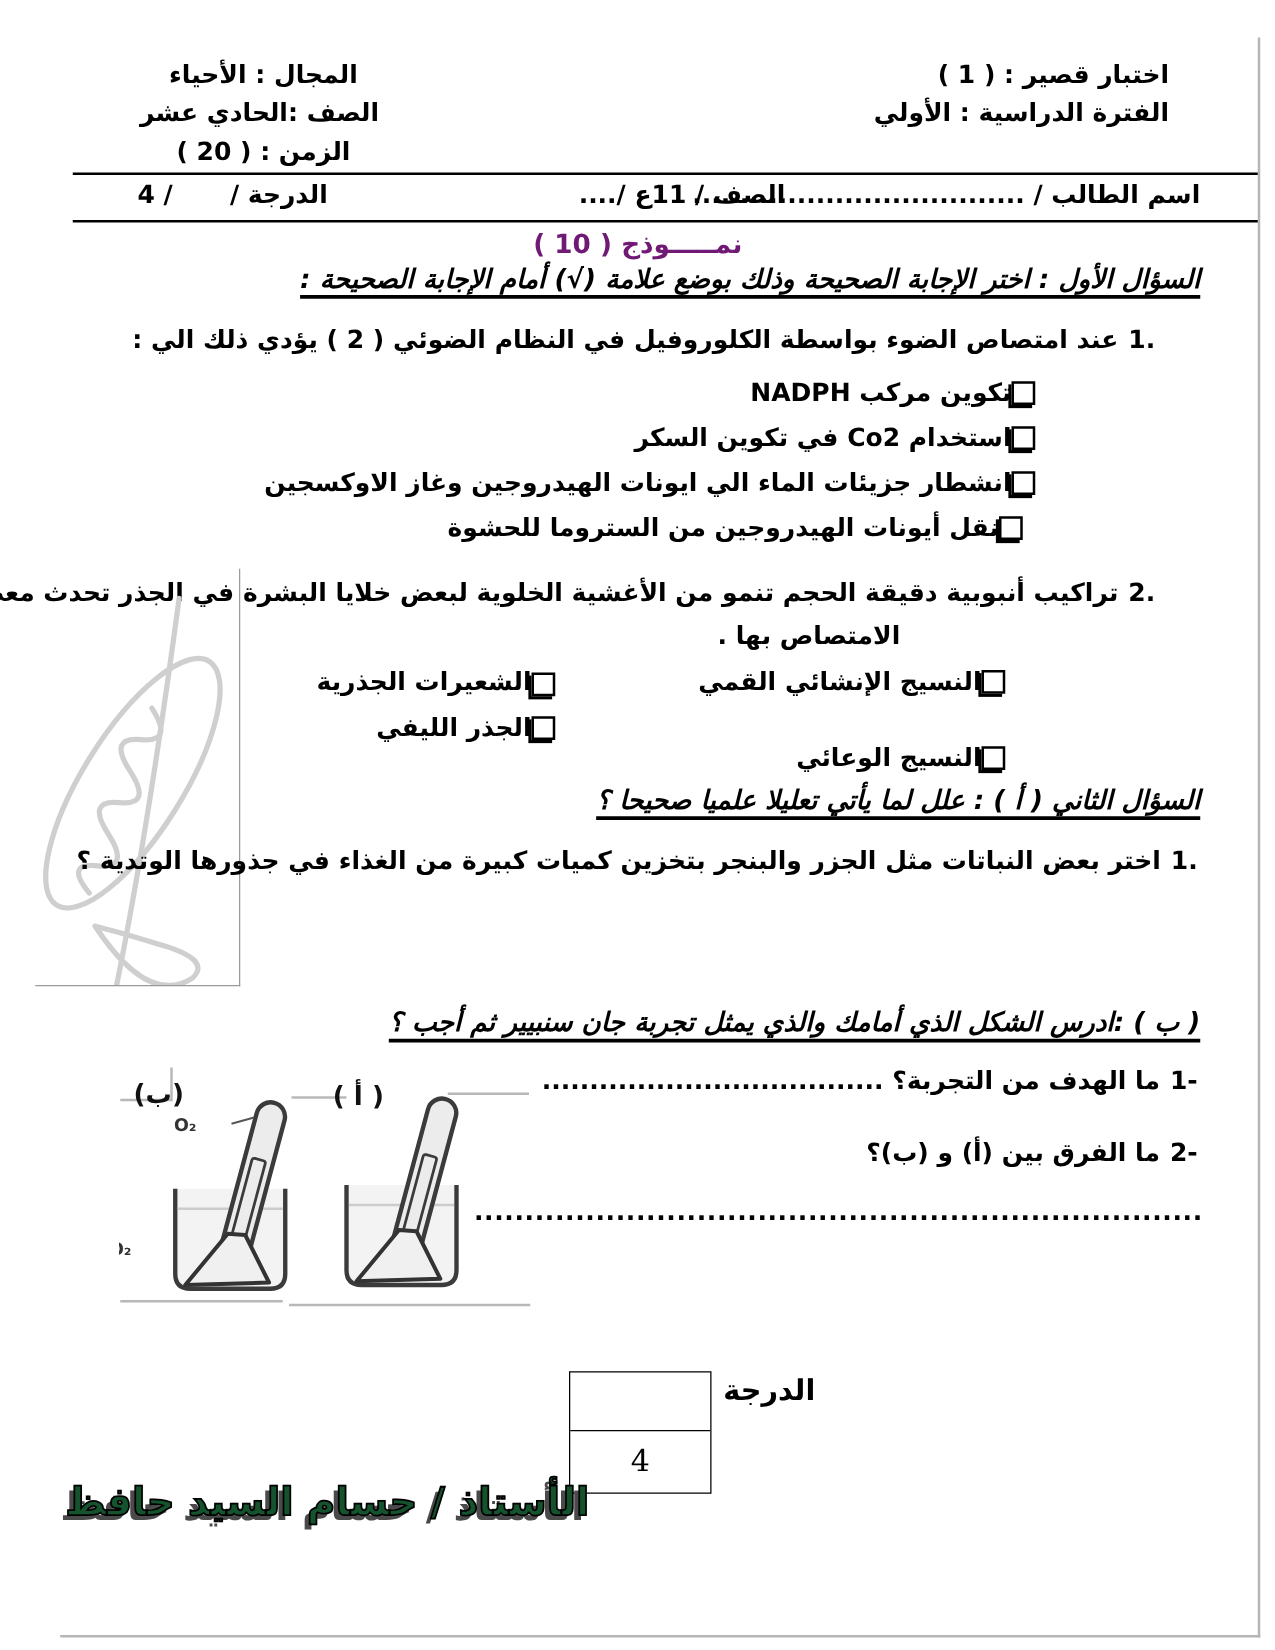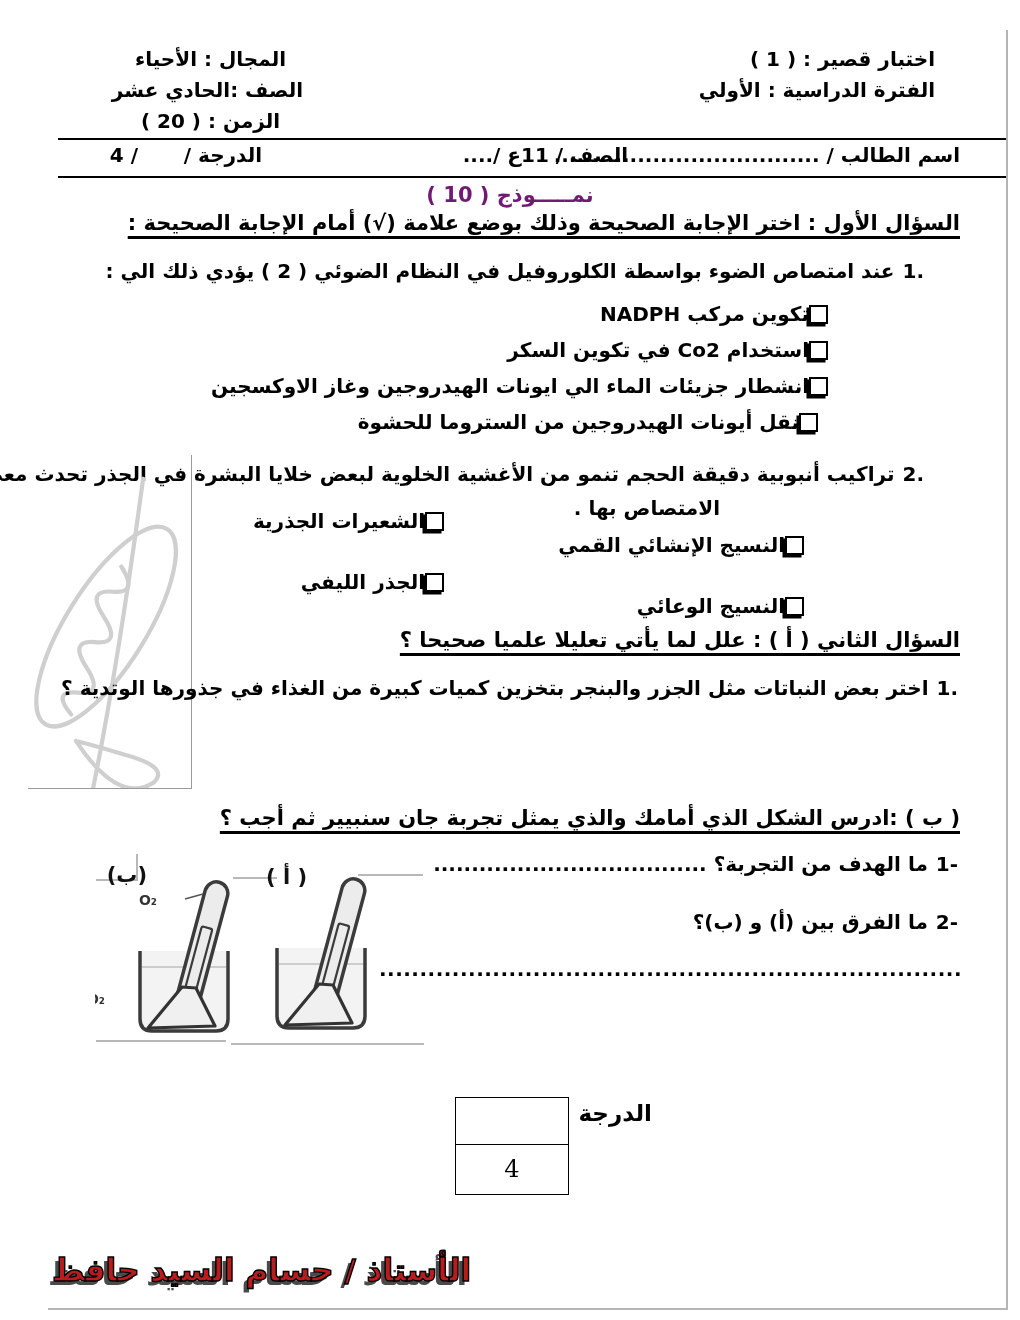--- a/index.html
+++ b/index.html
@@ -10,21 +10,21 @@
   }
   .abs{position:absolute;}
   .edge{position:absolute; top:30px; left:48px; width:958px; height:1278px;
         border-right:2px solid #b5b5b5; border-bottom:2px solid #b5b5b5; pointer-events:none;}
   
   .hdr-line{font-size:20px; font-weight:bold; line-height:31px; white-space:nowrap;}
   .rule{position:absolute; left:58px; width:948px; border-top:2.5px solid #000;}
   .nr{font-size:20px; font-weight:bold; white-space:nowrap;}
   .model-title{color:#701a75; font-size:21px; font-weight:bold; text-align:center; width:100%;}
   .heading-u{font-size:21px; font-weight:bold; text-decoration:underline;
-             text-decoration-thickness:2.5px; text-underline-offset:6px; white-space:nowrap;}
+             text-decoration-thickness:2.5px; text-underline-offset:6px; white-space:nowrap;font-style:italic;}
   .qtext{font-size:20px; font-weight:bold; white-space:nowrap;}
   .qnum{display:inline-block; direction:ltr; unicode-bidi:isolate; margin-left:8px;}
   
   .opt{display:flex; align-items:center; font-size:20px; font-weight:bold; white-space:nowrap;}
   .cb{width:15px; height:15px; border:2.2px solid #000; background:#fff;
       box-shadow:-2.5px 2.5px 0 0 #000; flex:0 0 auto;}
   
   .wmark{position:absolute; left:28px; top:455px; width:163px; height:333px;
          border-right:1px solid #9a9a9a; border-bottom:1px solid #9a9a9a; pointer-events:none;}
   
@@ -32,23 +32,23 @@
   .fig-sub{font-size:14px; font-weight:bold; fill:#333; font-family:"DejaVu Sans",sans-serif;}
   
   .score-box{position:absolute; left:455px; top:1097px; width:112px; height:96px;
              border:1.6px solid #000;}
   .score-top{height:46px; border-bottom:1.6px solid #000;}
   .score-bottom{height:48px; display:flex; align-items:center; justify-content:center;
                 font-size:24px; font-family:"DejaVu Serif","Liberation Serif",serif;}
   .score-label{position:absolute; right:368px; top:1100px; font-size:23px; font-weight:bold;}
   
   .teacher-sig{
-    position:absolute; left:52px; top:1252px; direction:rtl;
+    position:absolute; left:52px; top:1184px; direction:rtl;
     font-size:31px; font-weight:bold; letter-spacing:1px;
-    color:#b91c1c; -webkit-text-stroke:1.4px #000;
+    color:#14532d; -webkit-text-stroke:1.4px #000;
     text-shadow:-4px 4px 0 #4a4a4a, 0 0 1px #000;
     white-space:nowrap;
     text-align:right;
   }
   .dots{font-size:20px; font-weight:bold; letter-spacing:0.5px; white-space:nowrap;}
 </style>
 </head>
 <body>
 
 <div class="page">
@@ -101,21 +101,21 @@
 
   <div class="abs qtext" style="top:462px; right:96px;">
     <span class="qnum">2.</span><span>تراكيب أنبوبية دقيقة الحجم تنمو من الأغشية الخلوية لبعض خلايا البشرة في الجذر تحدث معظم عملية</span>
   </div>
   <div class="abs qtext" style="top:496px; right:300px;">الامتصاص بها .</div>
 
   <div class="abs opt" style="top:533px; right:216px;">
     <span class="cb"></span>
     <span>النسيج الإنشائي القمي</span>
   </div>
-  <div class="abs opt" style="top:509px; right:576px;">
+  <div class="abs opt" style="top:533px; right:576px;align-items:flex-end;">
     <span class="cb"></span>
     <span>الشعيرات الجذرية</span>
   </div>
   <div class="abs opt" style="top:594px; right:216px;">
     <span class="cb"></span>
     <span>النسيج الوعائي</span>
   </div>
   <div class="abs opt" style="top:570px; right:576px;">
     <span class="cb"></span>
     <span>الجذر الليفي</span>

